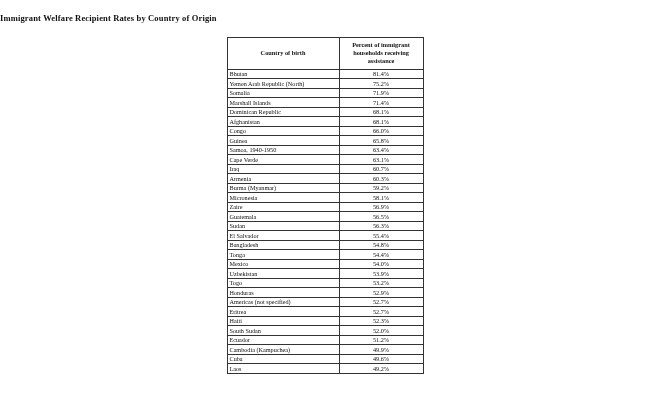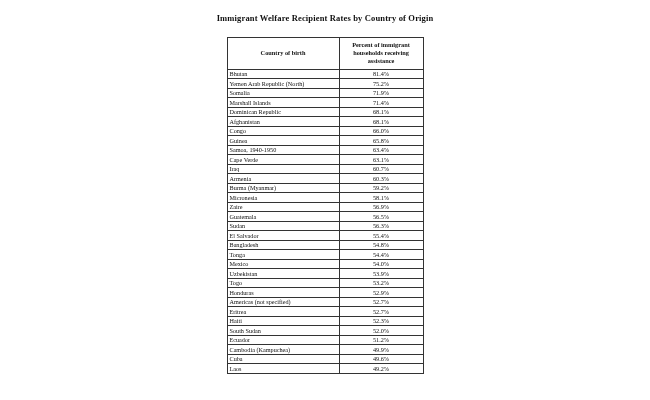--- a/index.html
+++ b/index.html
@@ -14,21 +14,21 @@
     overflow: hidden;
   }
   .page {
     position: relative;
     width: 650px;
     height: 400px;
     background: #ffffff;
     box-sizing: border-box;
   }
   .doc-title {
-    text-align: center;
+    text-align: left;
     font-family: "Liberation Serif", serif;
     font-size: 8.5px;
     font-weight: bold;
     color: #111111;
     margin-top: 13px;
     letter-spacing: 0.15px;
   }
   .table-wrap {
     display: flex;
     justify-content: center;

